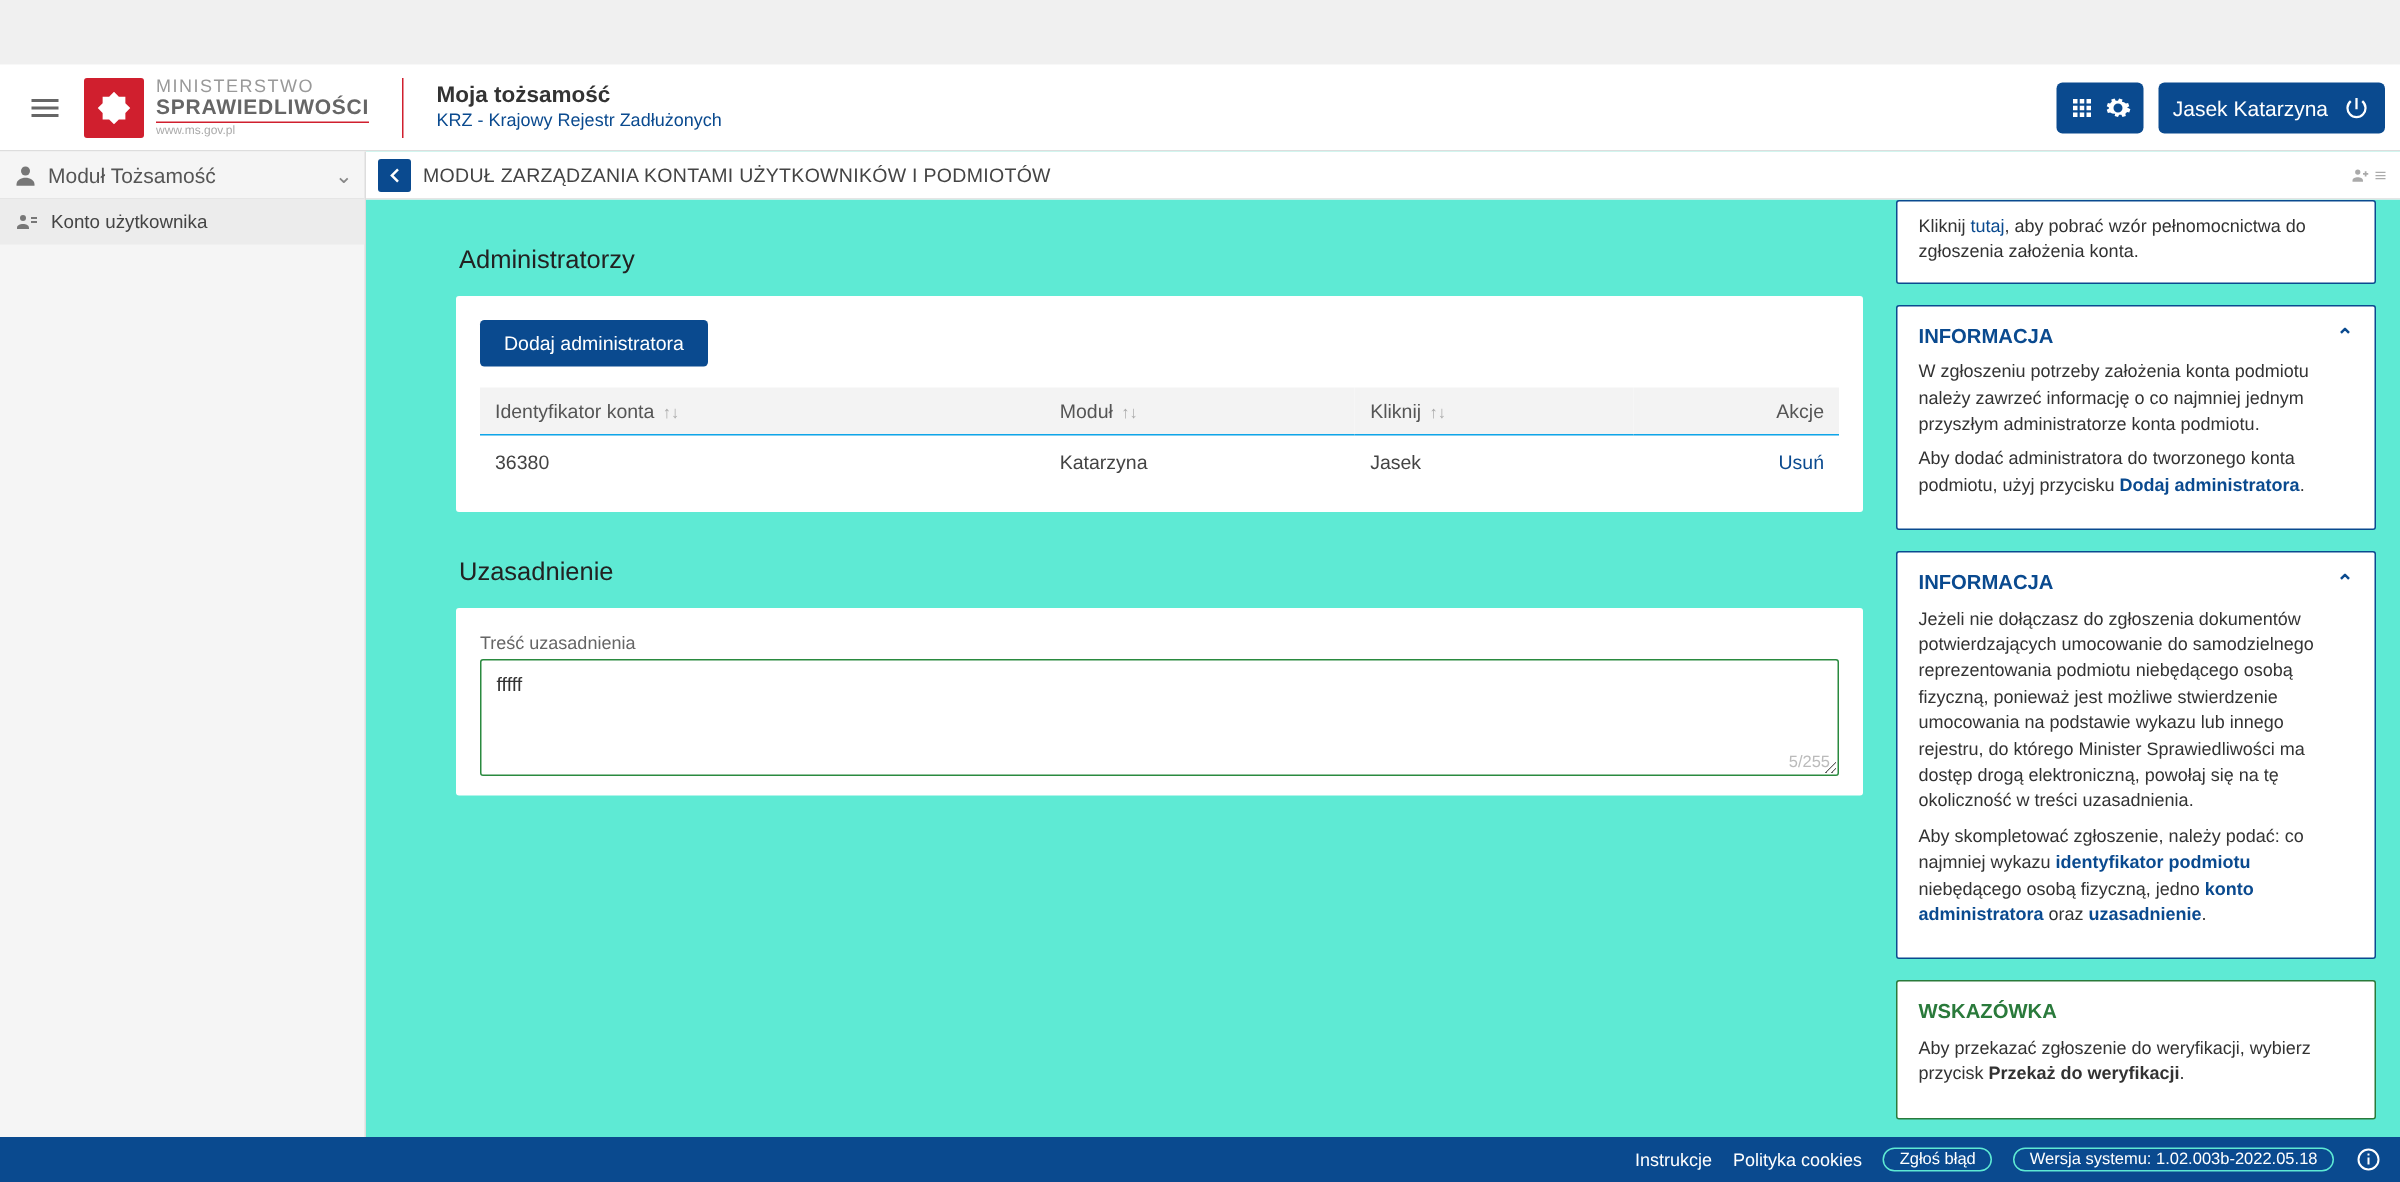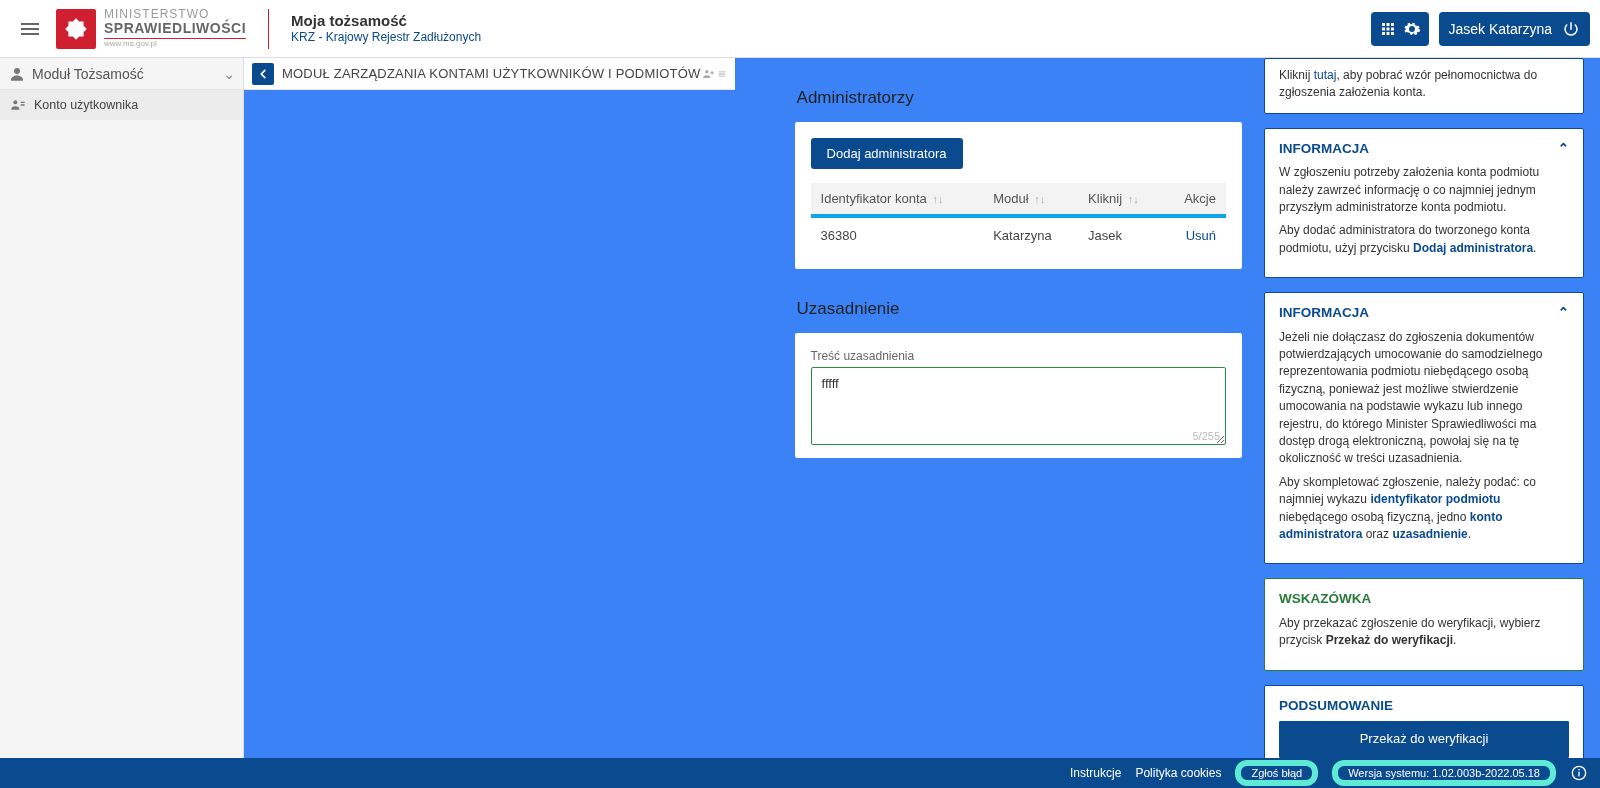--- a/index.html
+++ b/index.html
@@ -1,20 +1,20 @@
 <!DOCTYPE html>
 <html><head>
 <meta charset="utf-8">
 <style>
   * { box-sizing: border-box; margin: 0; padding: 0; }
   html, body { height: 100%; font-family: "Segoe UI", Arial, sans-serif; font-size: 13px; color: #333; background: #f0f0f0; }
   body { display: flex; flex-direction: column; }
 
   
-  .header { height: 58px; background: #fff; border-bottom: 1px solid #ddd; display: flex; align-items: center; padding: 0 10px; }
+  .header { height: 58px; background: #fff; border-bottom: 1px solid #ddd; display: flex; align-items: center; padding: 0 10px; margin-top: 43px; }
   .hamburger { width: 40px; height: 40px; display: flex; align-items: center; justify-content: center; cursor: pointer; color: #666; }
   .hamburger svg { width: 24px; height: 24px; }
   .logo-area { display: flex; align-items: center; margin-left: 6px; }
   .emblem { width: 40px; height: 40px; background: #d01f2e; border-radius: 2px; display:flex; align-items:center; justify-content:center; color:#fff; font-size:22px;}
   .logo-text { margin-left: 8px; line-height: 1.1; }
   .logo-text .l1 { font-size: 12px; color: #999; letter-spacing: 1px; }
   .logo-text .l2 { font-size: 14px; color: #666; font-weight: 600; letter-spacing: .5px; }
   .logo-text .l3 { font-size: 8px; color: #aaa; border-top:1px solid #d01f2e; padding-top:1px; margin-top:2px;}
   .vsep { width:1px; height:40px; background:#d01f2e; margin: 0 22px; }
   .app-title-area { line-height: 1.3; }
@@ -31,21 +31,21 @@
 
   
   .sidebar { width:244px; background:#f5f5f5; border-right:1px solid #ddd; display:flex; flex-direction:column; }
   .sidebar-header { height:32px; display:flex; align-items:center; padding:0 8px; font-size:14px; color:#555; border-bottom:1px solid #e5e5e5;}
   .sidebar-header .chev { margin-left:auto; color:#888; }
   .sidebar-header svg { width:18px; height:18px; fill:#777; margin-right:6px;}
   .sidebar-item { height:30px; display:flex; align-items:center; padding:0 10px; font-size:12.5px; color:#444; background:#ececec; cursor:pointer;}
   .sidebar-item svg { width:16px; height:16px; fill:#777; margin-right:8px;}
 
   
-  .main { flex:1; display:flex; flex-direction:row; min-width:0; background:#3b82f6; }
+  .main { flex:1; display:flex; flex-direction:column; min-width:0; background:#5eead4; }
   .module-bar { height:32px; background:#fff; border-bottom:1px solid #e5e5e5; display:flex; align-items:center; padding:0 8px; }
   .module-bar .back { width:22px; height:22px; background:#0a4a8f; color:#fff; display:flex; align-items:center; justify-content:center; border-radius:2px; cursor:pointer; margin-right:8px;}
   .module-bar .back svg{width:14px;height:14px;fill:#fff;}
   .module-bar .title { font-size:13px; color:#444; letter-spacing:.2px;}
   .module-bar .right { margin-left:auto; color:#999; display:flex; align-items:center; gap:2px;}
   .module-bar .right svg{width:14px;height:14px;fill:#aaa;}
 
   .content-wrap { flex:1; overflow:auto; padding:0 16px 20px; }
   .content-row { display:flex; gap:22px; align-items:flex-start; }
   .content-main { flex:1; min-width:0;margin-left:44px; }
@@ -67,31 +67,31 @@
   .big-btn { display:block; width:100%; text-align:center; padding:8px 0; cursor:pointer; font-size:13px; border-radius:1px;}
   .big-btn.primary { background:#0a4a8f; color:#fff; border:1px solid #0a4a8f; margin-bottom:8px;}
 
   
   h2.sec-title { font-size:17px; font-weight:500; color:#222; margin:30px 0 14px 2px;}
   .card { background:#fff; border-radius:2px; padding:16px; }
   .add-btn { background:#0a4a8f; color:#fff; border:none; padding:8px 16px; font-size:13px; border-radius:3px; cursor:pointer; margin-bottom:14px;}
   table { width:100%; border-collapse: collapse; font-size:13px;}
   thead th { text-align:left; font-weight:400; color:#555; background:#f3f3f3; padding:8px 10px; }
   thead th .sort { color:#aaa; font-size:11px; margin-left:2px;}
-  tbody td { padding:10px 10px; border-top:4px solid #0ea5e9; color:#444;}
+  tbody td { padding:10px 10px; border-top:1px solid #0ea5e9; color:#444;}
   .link { color:#0a4a8f; cursor:pointer; }
 
   .field-label { font-size:12px; color:#666; margin-bottom:4px; display:block;}
   .just-text { width:100%; border:1px solid #2a8a3f; border-radius:2px; padding:8px 10px; font-size:13px; resize:vertical; min-height:78px; font-family:inherit; color:#333;}
   .char-count { text-align:right; font-size:11px; color:#bbb; margin-top:-18px; margin-right:6px; pointer-events:none;}
 
   
   .footer { height:30px; background:#0a4a8f; color:#fff; display:flex; align-items:center; padding:0 12px; font-size:12px;}
   .footer .flinks { margin-left:auto; display:flex; align-items:center; gap:14px;}
-  .footer .pill { border:6px solid #5eead4; border-radius:12px; padding:1px 10px; font-size:11px; cursor:pointer;}
+  .footer .pill { border:1px solid #5eead4; border-radius:12px; padding:1px 10px; font-size:11px; cursor:pointer;}
   .footer .info-i { width:18px;height:18px; display:flex;align-items:center;justify-content:center;}
   .footer svg{width:16px;height:16px;fill:#fff;}
 </style>
 </head>
 <body>
 
 <div class="header">
   <div class="hamburger">
     <svg viewBox="0 0 24 24">
         <path fill="#666" d="M3 6h18v2H3zM3 11h18v2H3zM3 16h18v2H3z"></path>

